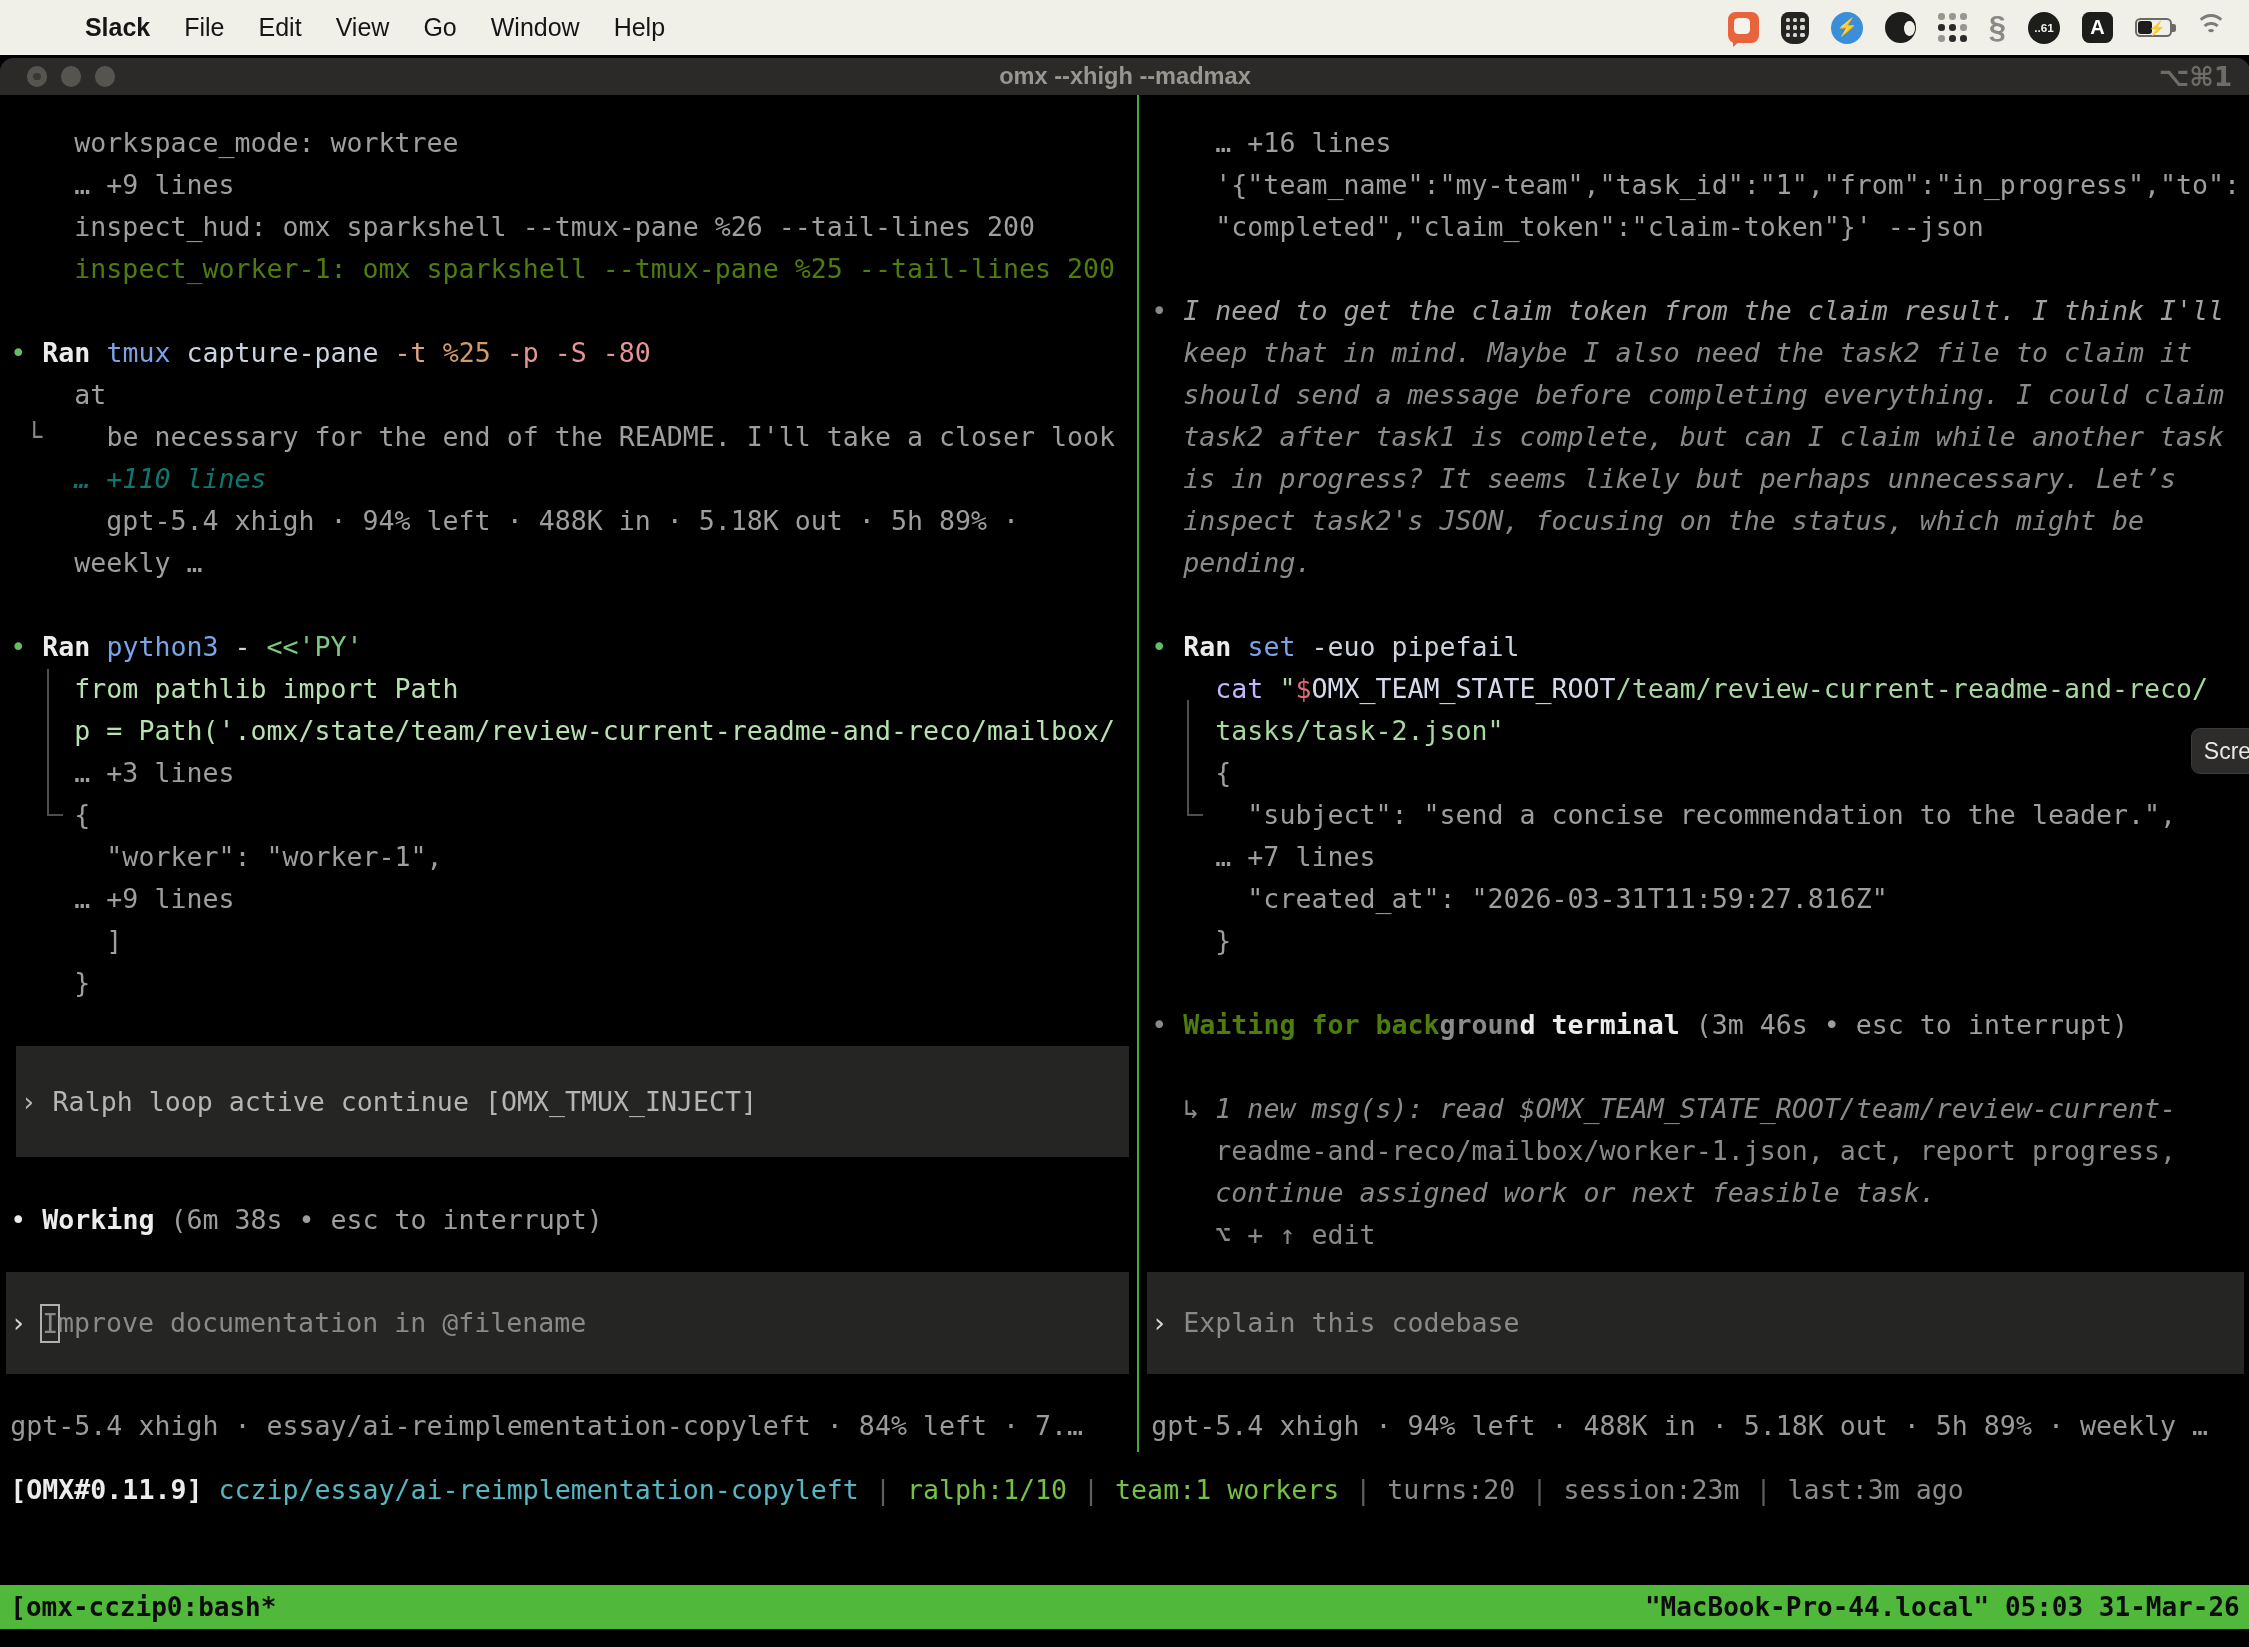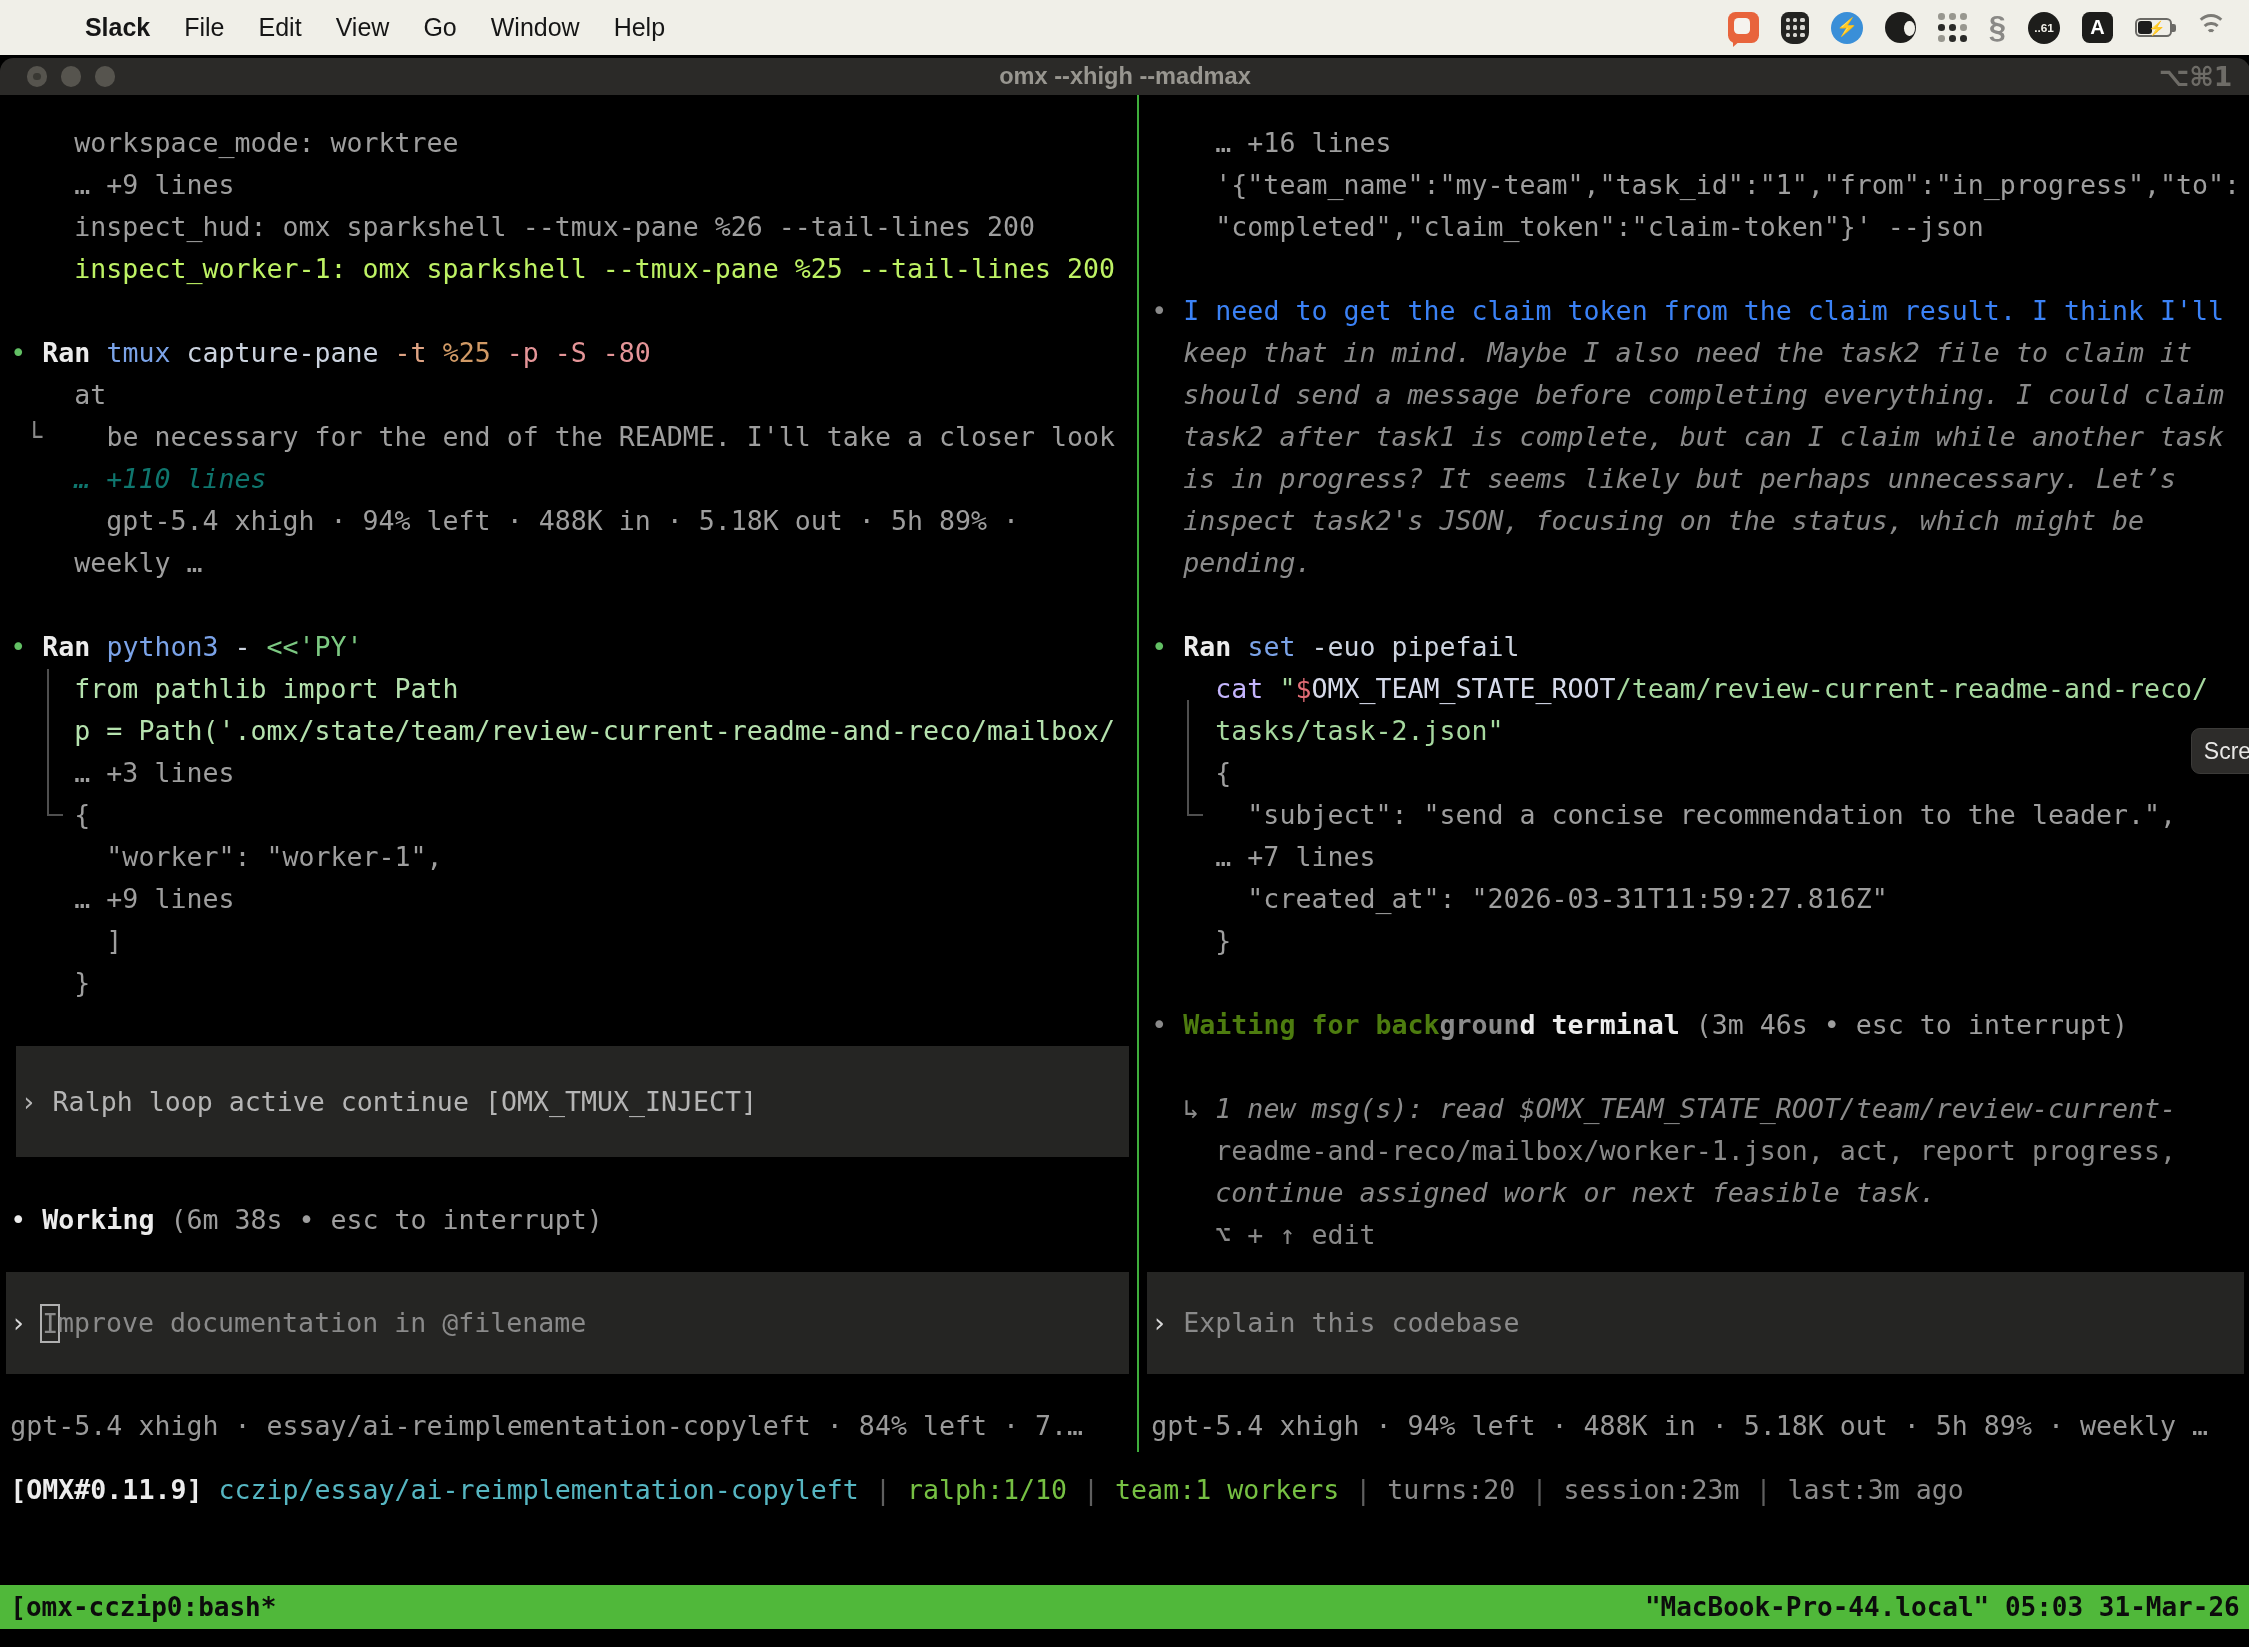--- a/index.html
+++ b/index.html
@@ -175,21 +175,21 @@
     <div id="win-shortcut">⌥⌘1</div>
   </div>
 
   <div id="term">
 
     <div id="pane-left" class="pane">
       <div class="pane-flow" id="left-flow">
           <div class="tline"><span style="color: rgb(158, 158, 158);">    workspace_mode: worktree</span></div>
           <div class="tline"><span style="color: rgb(158, 158, 158);">    … +9 lines</span></div>
           <div class="tline"><span style="color: rgb(158, 158, 158);">    inspect_hud: omx sparkshell --tmux-pane %26 --tail-lines 200</span></div>
-          <div class="tline"><span style="color: #bef264;">    inspect_worker-1: omx sparkshell --tmux-pane %25 --tail-lines 200</span></div>
+          <div class="tline"><span style="color: #4d7c0f;">    inspect_worker-1: omx sparkshell --tmux-pane %25 --tail-lines 200</span></div>
           <div class="tline"></div>
           <div class="tline"><span style="color: rgb(98, 192, 100);">• </span><span style="color: rgb(236, 236, 236); font-weight: bold;">Ran </span><span style="color: rgb(123, 163, 232);">tmux </span><span style="color: rgb(204, 211, 223);">capture-pane </span><span style="color: rgb(223, 163, 131);">-t </span><span style="color: rgb(209, 154, 102);">%25 </span><span style="color: rgb(229, 149, 152);">-p -S -80</span></div>
           <div class="tline"><span style="color: rgb(158, 158, 158);">    at</span></div>
           <div class="tline"><span style="color: rgb(138, 138, 138);"> └    </span><span style="color: rgb(158, 158, 158);">be necessary for the end of the README. I'll take a closer look</span></div>
           <div class="tline"><span style="color: #0f766e; font-style: italic;">    … +110 lines</span></div>
           <div class="tline"><span style="color: rgb(158, 158, 158);">      gpt-5.4 xhigh · 94% left · 488K in · 5.18K out · 5h 89% ·</span></div>
           <div class="tline"><span style="color: rgb(158, 158, 158);">    weekly …</span></div>
           <div class="tline"></div>
           <div class="tline"><span style="color: rgb(98, 192, 100);">• </span><span style="color: rgb(236, 236, 236); font-weight: bold;">Ran </span><span style="color: rgb(123, 163, 232);">python3 </span><span style="color: rgb(204, 211, 223);">- </span><span style="color: rgb(124, 201, 130);">&lt;&lt;'PY'</span></div>
           <div class="tline"><span style="color: rgb(181, 226, 174);">    from pathlib import Path</span></div>
@@ -215,21 +215,21 @@
     </div>
 
     <div id="divider"></div>
 
     <div id="pane-right" class="pane">
       <div class="pane-flow" id="right-flow">
           <div class="tline"><span style="color: rgb(158, 158, 158);">    … +16 lines</span></div>
           <div class="tline"><span style="color: rgb(158, 158, 158);">    '{"team_name":"my-team","task_id":"1","from":"in_progress","to":</span></div>
           <div class="tline"><span style="color: rgb(158, 158, 158);">    "completed","claim_token":"claim-token"}' --json</span></div>
           <div class="tline"></div>
-          <div class="tline"><span style="color: rgb(138, 138, 138);">• </span><span style="color: #3b82f6; ">I need to get the claim token from the claim result. I think I'll</span></div>
+          <div class="tline"><span style="color: rgb(138, 138, 138);">• </span><span style="color: #a3a3a3; font-style: italic;">I need to get the claim token from the claim result. I think I'll</span></div>
           <div class="tline"><span style="color: rgb(138, 138, 138); font-style: italic;">  keep that in mind. Maybe I also need the task2 file to claim it</span></div>
           <div class="tline"><span style="color: rgb(138, 138, 138); font-style: italic;">  should send a message before completing everything. I could claim</span></div>
           <div class="tline"><span style="color: rgb(138, 138, 138); font-style: italic;">  task2 after task1 is complete, but can I claim while another task</span></div>
           <div class="tline"><span style="color: rgb(138, 138, 138); font-style: italic;">  is in progress? It seems likely but perhaps unnecessary. Let’s</span></div>
           <div class="tline"><span style="color: rgb(138, 138, 138); font-style: italic;">  inspect task2's JSON, focusing on the status, which might be</span></div>
           <div class="tline"><span style="color: rgb(138, 138, 138); font-style: italic;">  pending.</span></div>
           <div class="tline"></div>
           <div class="tline"><span style="color: rgb(98, 192, 100);">• </span><span style="color: rgb(236, 236, 236); font-weight: bold;">Ran </span><span style="color: rgb(123, 163, 232);">set </span><span style="color: rgb(204, 211, 223);">-euo pipefail</span></div>
           <div class="tline"><span style="color: #c4b5fd;">    cat </span><span style="color: rgb(166, 216, 159);">"</span><span style="color: rgb(224, 108, 117);">$</span><span style="color: rgb(214, 218, 234);">OMX_TEAM_STATE_ROOT</span><span style="color: rgb(166, 216, 159);">/team/review-current-readme-and-reco/</span></div>
           <div class="tline"><span style="color: rgb(166, 216, 159);">    tasks/task-2.json"</span></div>

